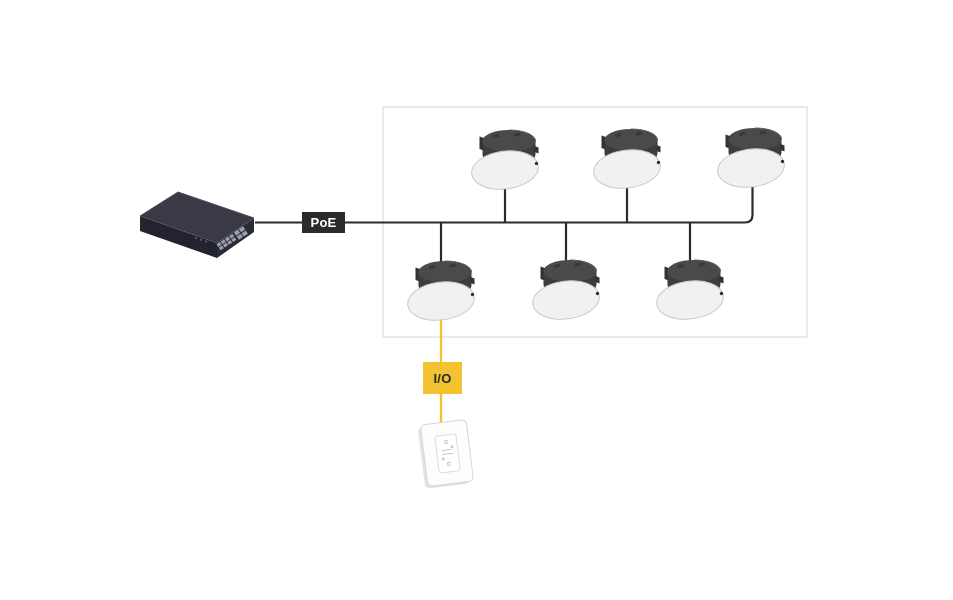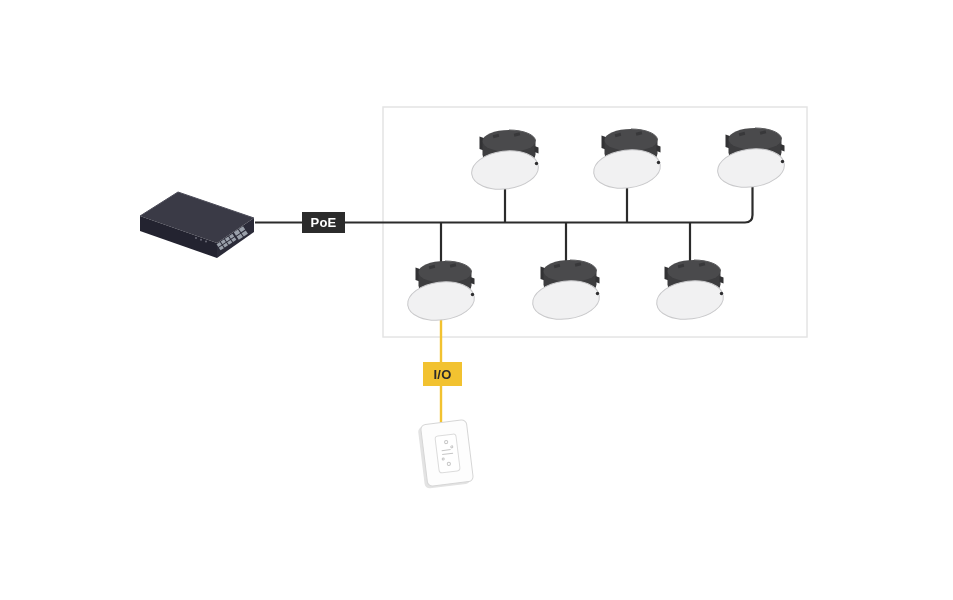--- a/index.html
+++ b/index.html
@@ -51,21 +51,21 @@
     top: 212px;
     width: 43px;
     height: 21px;
     background: var(--poe-badge-bg, #2b2b2b);
     color: var(--poe-badge-text, #ffffff);
   }
   .badge.io {
     left: 423px;
     top: 362px;
     width: 39px;
-    height: 24px;
+    height: 32px;
     background: var(--io-badge-bg, #f2c230);
     color: var(--io-badge-text, #2b2b2b);
   }
 </style>
 </head>
 <body>
 
 <div class="stage">
 
   <svg width="953" height="600" viewBox="0 0 953 600">

